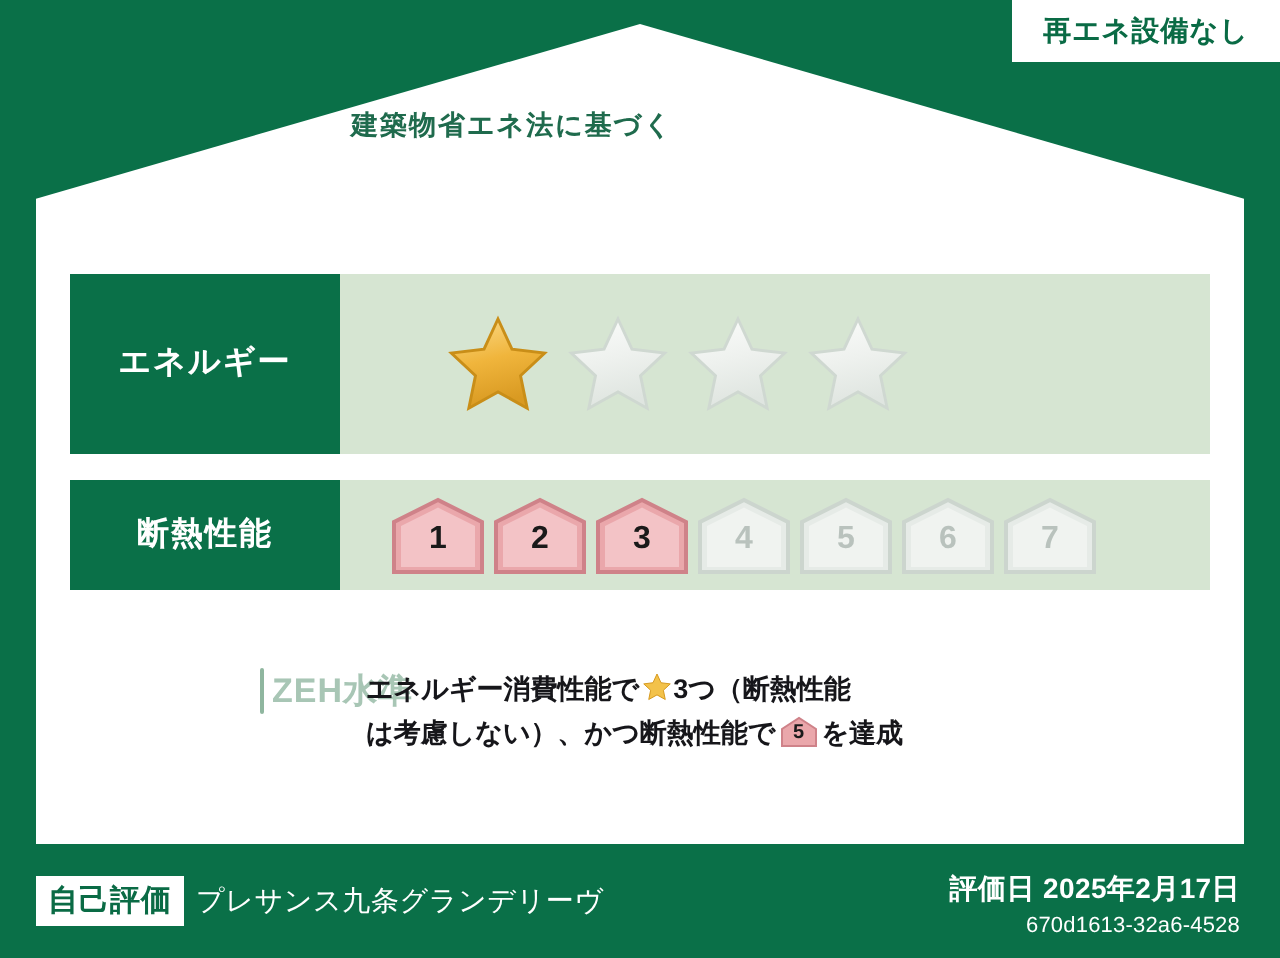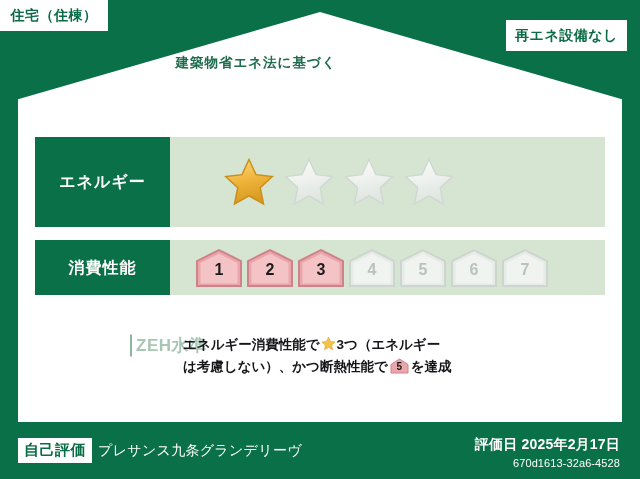--- a/index.html
+++ b/index.html
@@ -20,21 +20,21 @@
   }
 
   
   .corner-tag{
     position:absolute;top:0;background:#ffffff;
     color:#0a6b45;font-weight:bold;font-size:14px;
     display:flex;align-items:center;justify-content:center;
     letter-spacing:.5px;
   }
   #tag-left{left:0;width:108px;height:31px;}
-  #tag-right{right:13px;width:121px;height:31px;margin-top:20px;}
+  #tag-right{right:0;width:134px;height:31px;}
 
   
   .title-wrap{position:absolute;left:0;top:55px;width:512px;text-align:center;}
   .title-sub{font-size:13.5px;font-weight:bold;color:#1f6b4d;letter-spacing:1px;line-height:1.2;}
   .title-main{font-size:24px;font-weight:bold;color:#1f6b4d;letter-spacing:1.5px;margin-top:6px;line-height:1.2;}
 
   
   .perf-row{position:absolute;left:35px;width:570px;display:flex;align-items:stretch;}
   #row-energy{top:137px;height:90px;}
   #row-insul{top:240px;height:55px;}
@@ -82,23 +82,20 @@
   .eval-date{font-size:14px;font-weight:bold;letter-spacing:.2px;}
   .eval-id{font-size:11px;margin-top:3px;letter-spacing:.1px;}
 </style>
 </head>
 <body>
 
 <div id="label-root">
 
   <div class="house-shape"></div>
 
-  <div class="corner-tag" id="tag-left">
-    <span>住宅（住棟）</span>
-  </div>
   <div class="corner-tag" id="tag-right">
     <span>再エネ設備なし</span>
   </div>
 
   <div class="title-wrap">
     <div class="title-sub">建築物省エネ法に基づく</div>
   </div>
 
   <div class="perf-row" id="row-energy">
     <div class="row-label">
@@ -145,21 +142,21 @@
               </linearGradient>
             </defs>
             <path d="M12 1.2 L15.35 8.45 L23.2 9.4 L17.4 14.8 L19 22.6 L12 18.7 L5 22.6 L6.6 14.8 L0.8 9.4 L8.65 8.45 Z" fill="url(#sg3)" stroke="#cfd8d1" stroke-width="0.7"></path>
           </svg>
         </div>
     </div>
   </div>
 
   <div class="perf-row" id="row-insul">
     <div class="row-label">
-      <span>消費性能</span>
+      <span>断熱性能</span>
     </div>
     <div class="row-body">
       <div class="houses" id="houses-container">
           <div class="hbox on">
             <svg width="48" height="40" viewBox="0 0 48 40">
               <path d="M2 38 L2 13 L24 2 L46 13 L46 38 Z" fill="#eaa7ab" stroke="#cf8289" stroke-width="2"></path>
               <path d="M5.5 35.5 L5.5 15 L24 5.8 L42.5 15 L42.5 35.5 Z" fill="#f3c3c6" stroke="none"></path>
             </svg>
             <span>1</span>
           </div>
@@ -216,21 +213,21 @@
         <rect x="8.5" y="8.5" width="2.4" height="2.4" fill="#8fb69f"></rect>
         <rect x="12" y="11" width="2.4" height="2.4" fill="#8fb69f"></rect>
         <rect x="14.5" y="5.5" width="2.4" height="2.4" fill="#8fb69f"></rect>
         <path d="M5 13.2 L9.6 9.7 L13 12.2 L15.6 6.7" stroke="#8fb69f" stroke-width="0.9" fill="none"></path>
       </svg>
       <span class="zeh-name">ZEH水準</span>
     </div>
     <div class="zeh-text">
       <span>エネルギー消費性能で</span><svg class="inline-star" viewBox="0 0 24 24">
           <path d="M12 1.6 L15.2 8.6 L22.6 9.5 L17.1 14.6 L18.6 22 L12 18.3 L5.4 22 L6.9 14.6 L1.4 9.5 L8.8 8.6 Z" fill="#f3c24a" stroke="#d79a1f" stroke-width="0.8"></path>
-        </svg><span>3つ（エネルギー</span><br><span>は考慮しない）、かつ断熱性能で</span><span class="inline-house"><svg viewBox="0 0 19 16">
+        </svg><span>3つ（断熱性能</span><br><span>は考慮しない）、かつ断熱性能で</span><span class="inline-house"><svg viewBox="0 0 19 16">
             <path d="M1 15 L1 6.5 L9.5 1 L18 6.5 L18 15 Z" fill="#eaa7ab" stroke="#cf8289" stroke-width="1"></path>
           </svg><i>5</i></span><span>を達成</span>
     </div>
   </div>
 
   <div class="footer">
     <div class="foot-left">
       <span class="self-badge">自己評価</span>
       <span class="bldg-name">プレサンス九条グランデリーヴ</span>
     </div>

